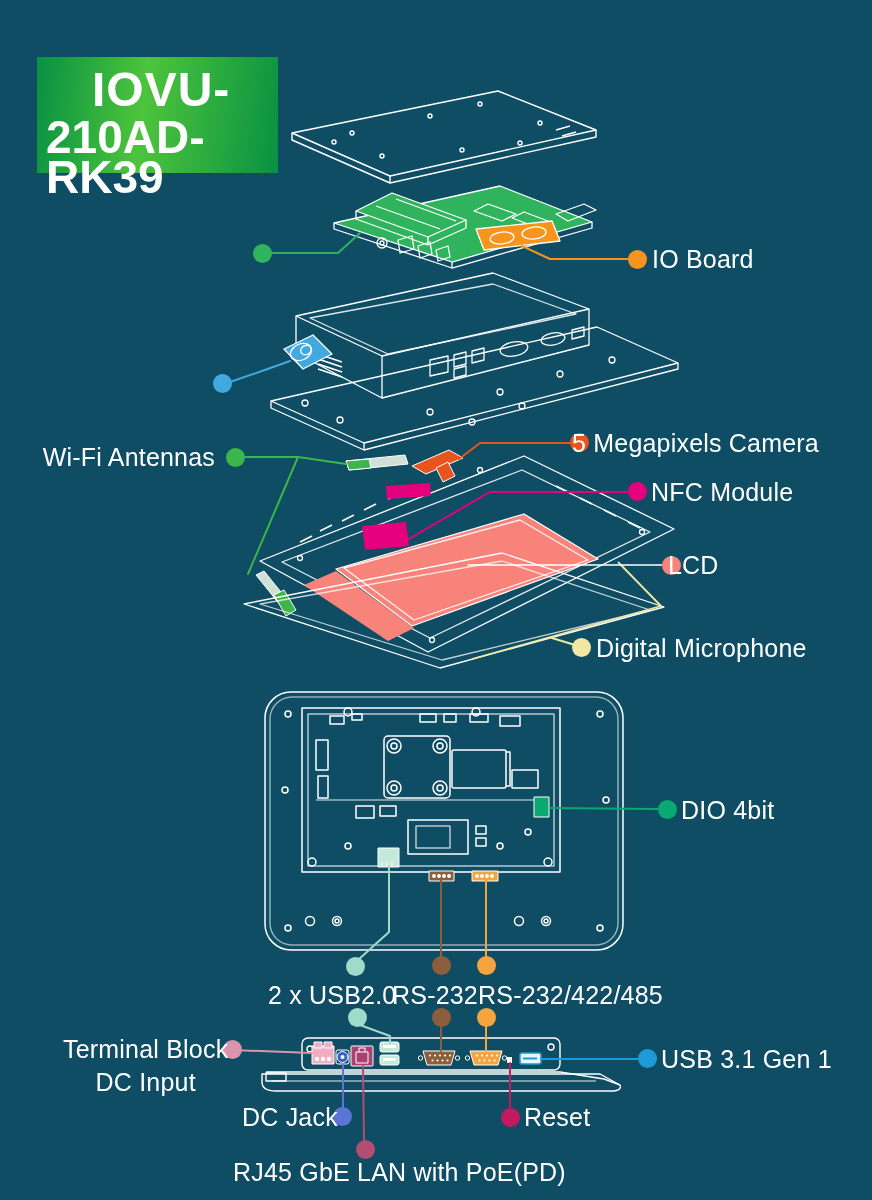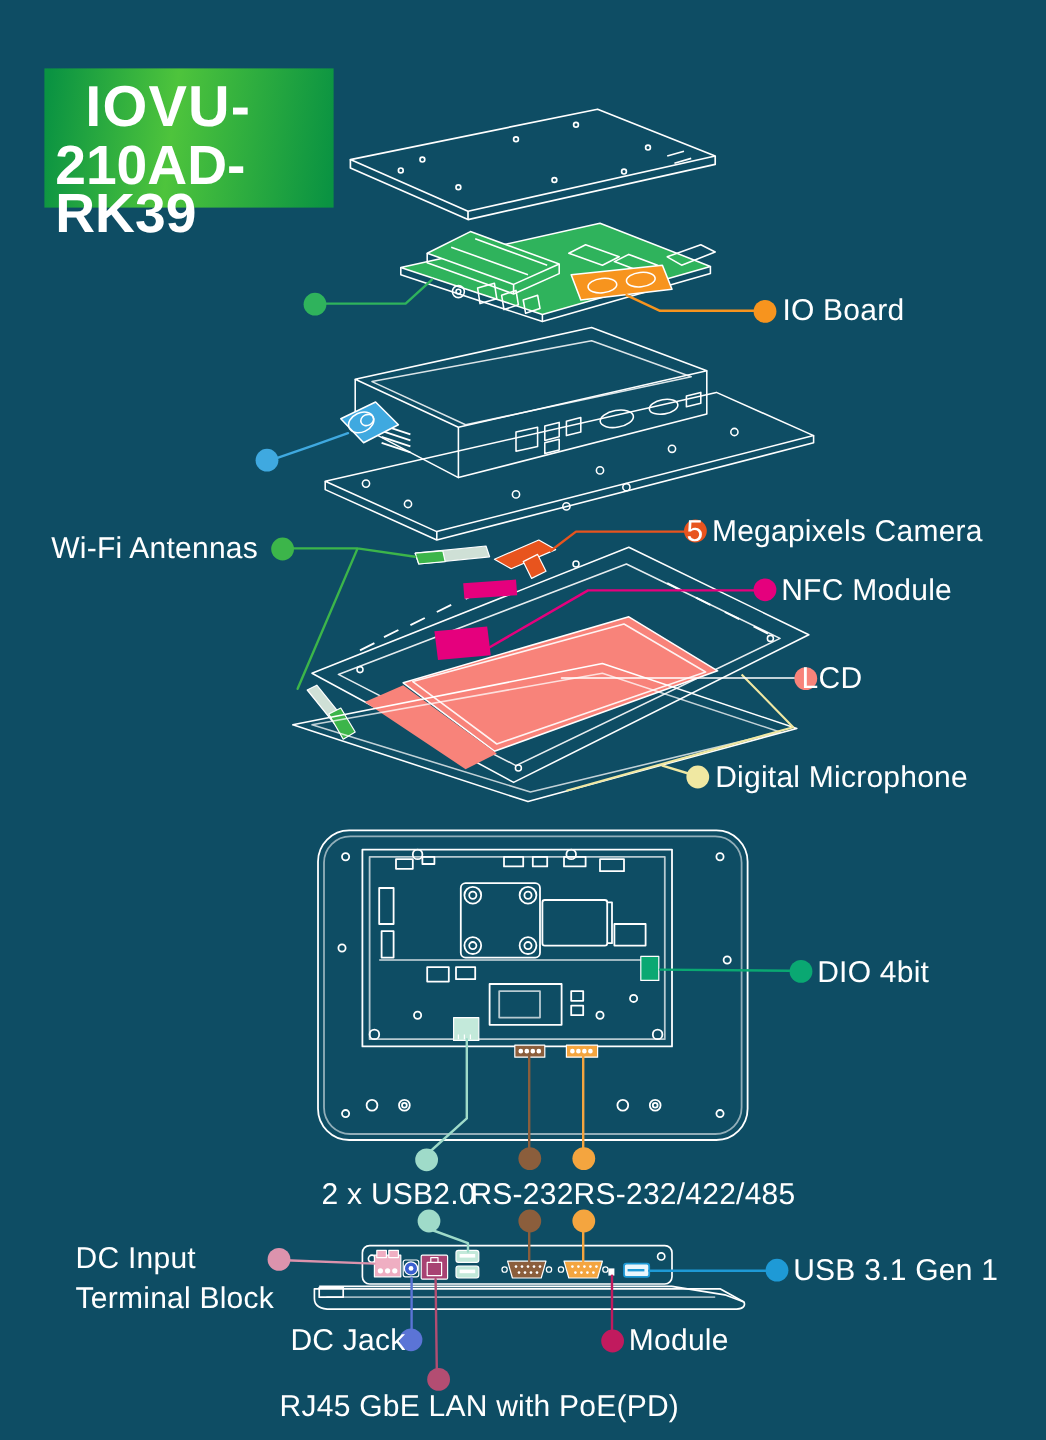--- a/index.html
+++ b/index.html
@@ -4,33 +4,33 @@
 <style>
   html,body{margin:0;padding:0;}
   .page{
     position:relative;width:872px;height:1200px;overflow:hidden;
     background:var(--bg,#0e4d64);
     font-family:"Liberation Sans",sans-serif;
   }
   svg.art{position:absolute;left:0;top:0;}
   .label{
     position:absolute;color:#fff;font-size:25px;line-height:32px;
-    white-space:nowrap;letter-spacing:.2px;
+    white-space:nowrap;letter-spacing:.2px;text-align:center;
   }
   .label.right{text-align:right;}
   .dot{
     position:absolute;width:19px;height:19px;border-radius:50%;
     background:var(--c,#fff);
   }
   .badge{
     position:absolute;left:37px;top:57px;width:241px;height:116px;
     color:#fff;font-weight:bold;
     background:linear-gradient(97deg,var(--edge,#0a9342) 2%,var(--center,#4ec43c) 44%,var(--edge,#0a9342) 98%);
   }
-  .badge .l1{font-size:48px;line-height:54px;padding:6px 0 0 34px;letter-spacing:1px;}
+  .badge .l1{font-size:48px;line-height:54px;padding:6px 0 0 34px;letter-spacing:1px;margin-left:21px;}
   .badge .l2{font-size:46px;line-height:40px;padding-left:9px;}
   .two{line-height:33px;}
 </style>
 </head>
 <body>
 
 <div class="page" style="--bg: #0e4d64;">
 
   <svg class="art" width="872" height="1200" viewBox="0 0 872 1200">
 
@@ -348,21 +348,21 @@
   <div class="label right" style="right:657px;top:441px">Wi-Fi Antennas</div>
   <div class="label" style="left:572px;top:427px">5 Megapixels Camera</div>
   <div class="label" style="left:651px;top:476px">NFC Module</div>
   <div class="label" style="left:668px;top:549px">LCD</div>
   <div class="label" style="left:596px;top:632px">Digital Microphone</div>
   <div class="label" style="left:681px;top:794px">DIO 4bit</div>
   <div class="label" style="left:268px;top:979px">2 x USB2.0</div>
   <div class="label" style="left:392px;top:979px">RS-232</div>
   <div class="label" style="left:478px;top:979px">RS-232/422/485</div>
   <div class="label two" style="left:63px;top:1033px">
+    <div>Terminal Block</div>
     <div>DC Input</div>
-    <div>Terminal Block</div>
   </div>
   <div class="label" style="left:242px;top:1101px">DC Jack</div>
   <div class="label" style="left:233px;top:1156px">RJ45 GbE LAN with PoE(PD)</div>
-  <div class="label" style="left:524px;top:1101px">Module</div>
+  <div class="label" style="left:524px;top:1101px">Reset</div>
   <div class="label" style="left:661px;top:1043px">USB 3.1 Gen 1</div>
 
 </div>
 
 </body></html>

